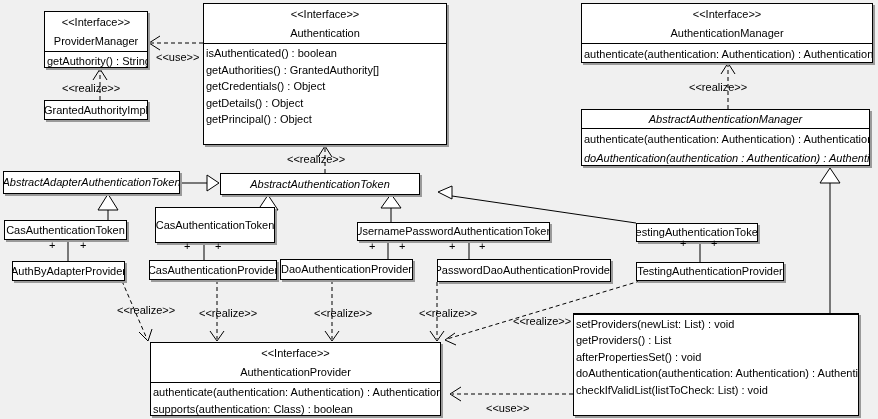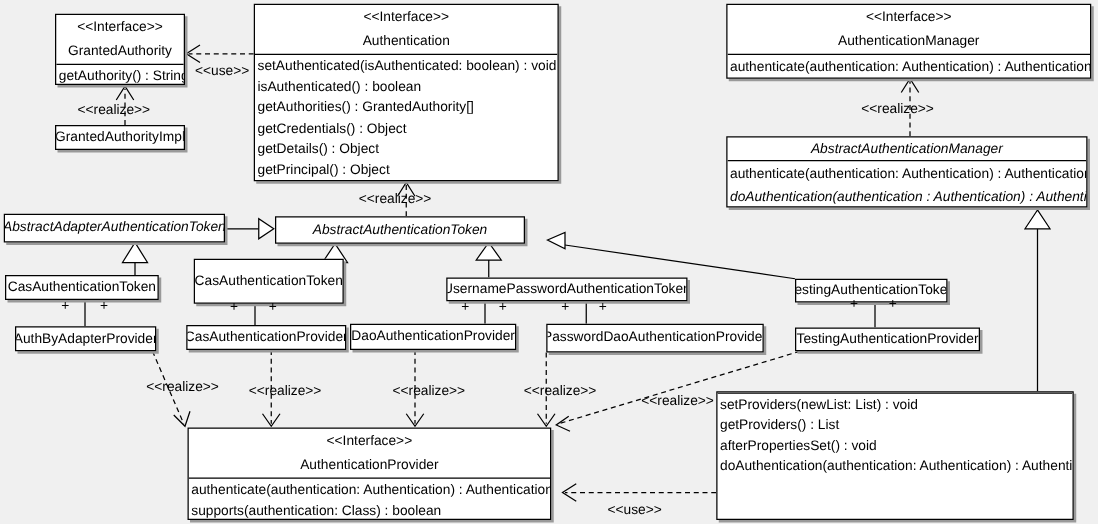--- a/index.html
+++ b/index.html
@@ -82,38 +82,37 @@
       <polyline points="325,331 332,341 339,331"></polyline>
       <polyline points="430,331 437,341 444,331"></polyline>
       <polyline points="455,333 445,340 456,345"></polyline>
       <polyline points="461,387 450,394 461,401"></polyline>
     </g>
   </svg>
 
   <div class="cls" data-name="cls-granted-authority" style="left:44px;top:11px;width:104px;height:57px">
     <div class="hd">
       <div class="st" data-name="stereotype">&lt;&lt;Interface&gt;&gt;</div>
-      <div class="nm" data-name="class-name">GrantedAuthority</div>
+      <div class="nm" data-name="class-name">ProviderManager</div>
     </div>
     <div class="mts">
       <div class="m" data-name="method">getAuthority() : String</div>
     </div>
   </div>
 
   <div class="cls one" data-name="cls-granted-authority-impl" style="left:44px;top:100px;width:104px;height:20px">
     <span class="nm" data-name="class-name">GrantedAuthorityImpl</span>
   </div>
 
   <div class="cls" data-name="cls-authentication" style="left:203px;top:3px;width:244px;height:142px">
     <div class="hd">
       <div class="st" data-name="stereotype">&lt;&lt;Interface&gt;&gt;</div>
       <div class="nm" data-name="class-name">Authentication</div>
     </div>
     <div class="mts">
-      <div class="m" data-name="method">setAuthenticated(isAuthenticated: boolean) : void</div>
       <div class="m" data-name="method">isAuthenticated() : boolean</div>
       <div class="m" data-name="method">getAuthorities() : GrantedAuthority[]</div>
       <div class="m" data-name="method">getCredentials() : Object</div>
       <div class="m" data-name="method">getDetails() : Object</div>
       <div class="m" data-name="method">getPrincipal() : Object</div>
     </div>
   </div>
 
   <div class="cls" data-name="cls-authentication-manager" style="left:581px;top:3px;width:292px;height:60px">
     <div class="hd">
@@ -189,20 +188,21 @@
       <div class="m" data-name="method">supports(authentication: Class) : boolean</div>
     </div>
   </div>
 
   <div class="cls" data-name="cls-provider-manager" style="left:573px;top:313px;width:286px;height:103px">
     <div class="mts">
       <div class="m" data-name="method">setProviders(newList: List) : void</div>
       <div class="m" data-name="method">getProviders() : List</div>
       <div class="m" data-name="method">afterPropertiesSet() : void</div>
       <div class="m" data-name="method">doAuthentication(authentication: Authentication) : Authentication</div>
+      <div class="m" data-name="method">checkIfValidList(listToCheck: List) : void</div>
     </div>
   </div>
 
   <div class="lbl" data-name="realize-label" style="left:62px;top:82px">&lt;&lt;realize&gt;&gt;</div>
   <div class="lbl" data-name="use-label" style="left:156px;top:51px">&lt;&lt;use&gt;&gt;</div>
   <div class="lbl" data-name="realize-label" style="left:287px;top:153px">&lt;&lt;realize&gt;&gt;</div>
   <div class="lbl" data-name="realize-label" style="left:689px;top:81px">&lt;&lt;realize&gt;&gt;</div>
   <div class="lbl" data-name="realize-label" style="left:117px;top:304px">&lt;&lt;realize&gt;&gt;</div>
   <div class="lbl" data-name="realize-label" style="left:199px;top:307px">&lt;&lt;realize&gt;&gt;</div>
   <div class="lbl" data-name="realize-label" style="left:314px;top:307px">&lt;&lt;realize&gt;&gt;</div>

